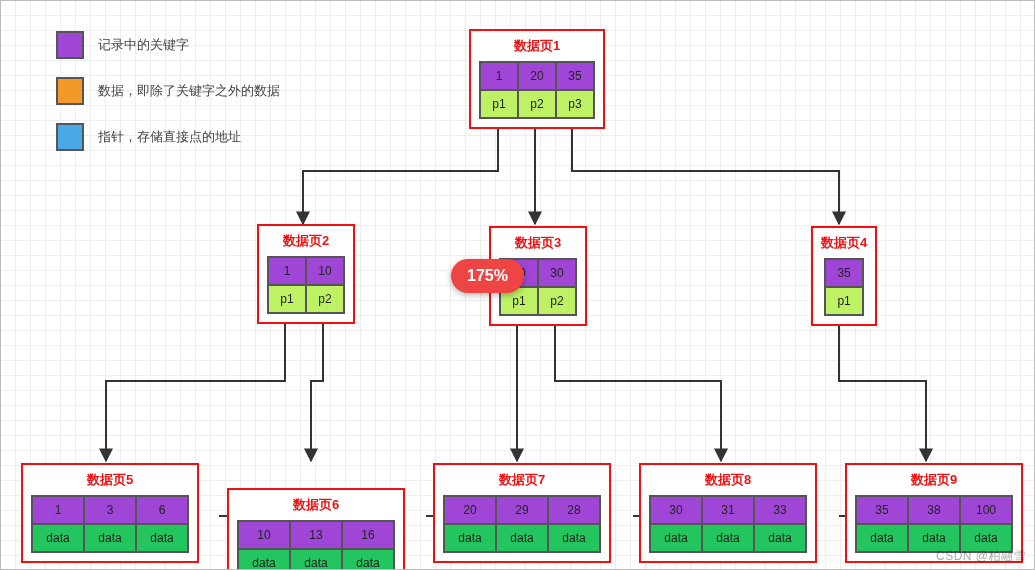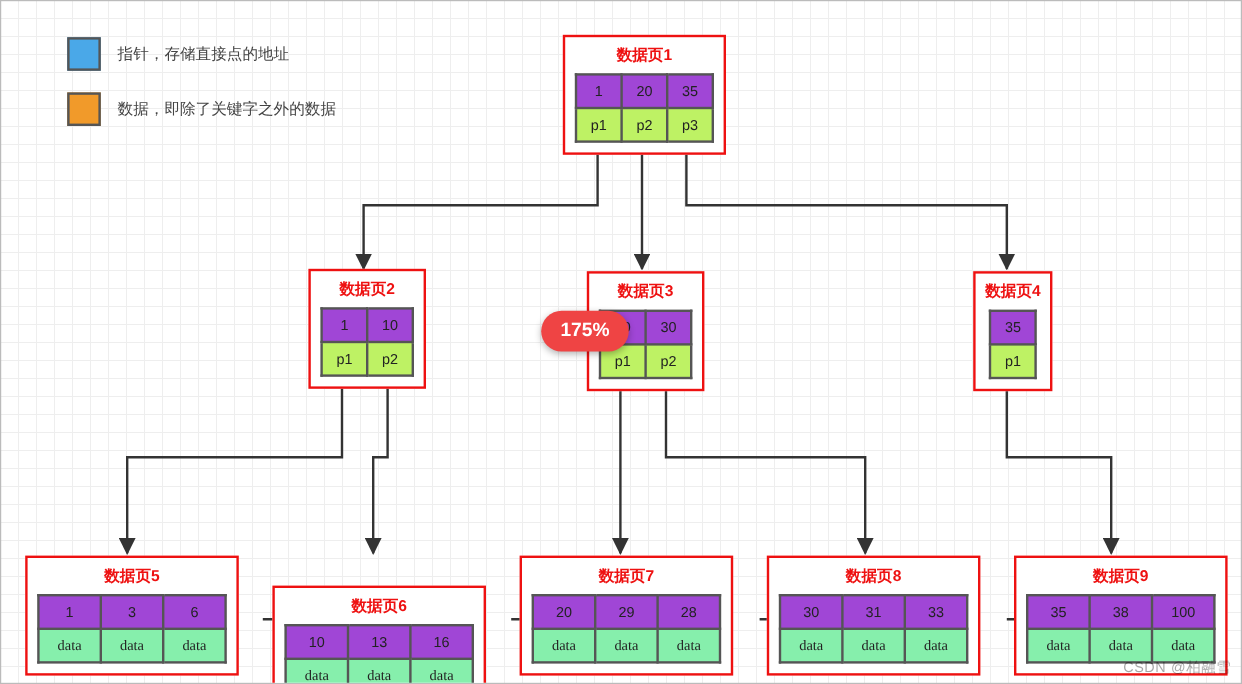--- a/index.html
+++ b/index.html
@@ -50,21 +50,21 @@
   table.cells td {
     border: 2px solid #555;
     width: 38px; height: 28px;
     text-align: center;
     font-size: 12px;
     color: #222;
   }
   .leaf table.cells td { width: 52px; }
   td.key  { background: #a046d6; color: #111; }
   td.ptr  { background: #bef264; color: #111; }
-  td.data { background: #86efac; color: #111; font-family: Liberation Serif, serif; }
+  td.data { background: #22c55e; color: #111; }
 
   
   .zoom-badge {
     position: absolute;
     background: #ef4444;
     color: #fff;
     border-radius: 18px;
     padding: 8px 16px;
     font-size: 16px;
     font-weight: bold;
@@ -107,27 +107,31 @@
   <path d="M 838 322 L 838 380 L 925 380 L 925 460" fill="none" stroke="#333" stroke-width="2" marker-end="url(#arrow)"></path>
 
   <path d="M 395 515 L 218 515" fill="none" stroke="#333" stroke-width="2" marker-start="url(#arrow)"></path>
   <path d="M 602 515 L 425 515" fill="none" stroke="#333" stroke-width="2" marker-start="url(#arrow)"></path>
   <path d="M 808 515 L 632 515" fill="none" stroke="#333" stroke-width="2" marker-start="url(#arrow)"></path>
   <path d="M 1012 515 L 838 515" fill="none" stroke="#333" stroke-width="2" marker-start="url(#arrow)"></path>
 </svg>
 
 <div class="legend">
   <div class="legend-row">
-    <div class="legend-swatch swatch-blue"></div>
-    <div class="legend-text">指针，存储直接点的地址</div>
+    <div class="legend-swatch swatch-purple"></div>
+    <div class="legend-text">记录中的关键字</div>
   </div>
   <div class="legend-row">
     <div class="legend-swatch swatch-orange"></div>
     <div class="legend-text">数据，即除了关键字之外的数据</div>
   </div>
+  <div class="legend-row">
+    <div class="legend-swatch swatch-blue"></div>
+    <div class="legend-text">指针，存储直接点的地址</div>
+  </div>
 </div>
 
 <div class="node" style="left:468px; top:28px;">
   <div class="node-title">数据页1</div>
   <table class="cells">
     <tbody>
         <tr>
       <td class="key">1</td>
       <td class="key">20</td>
       <td class="key">35</td>

